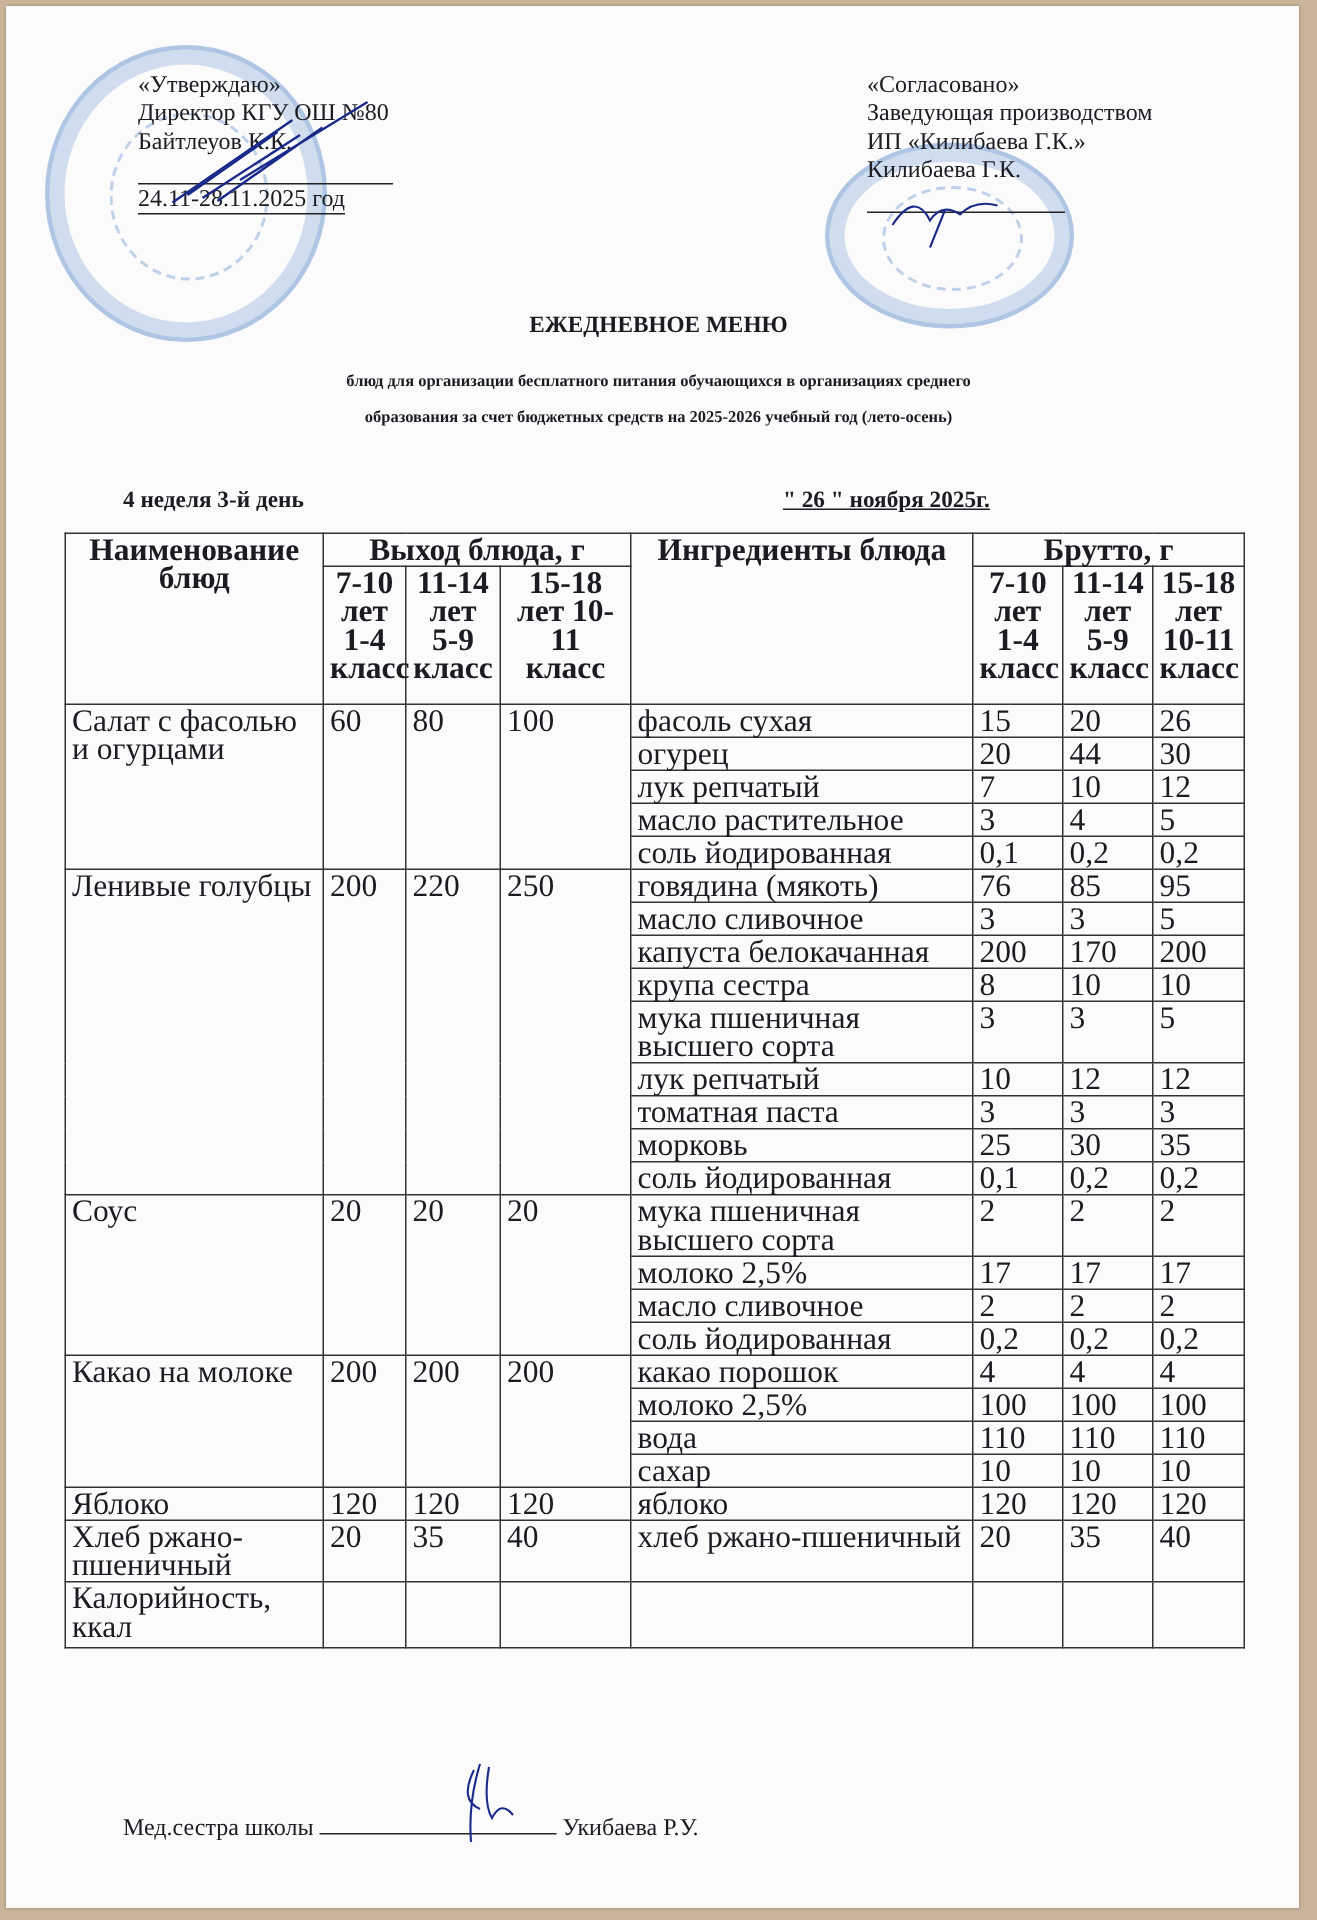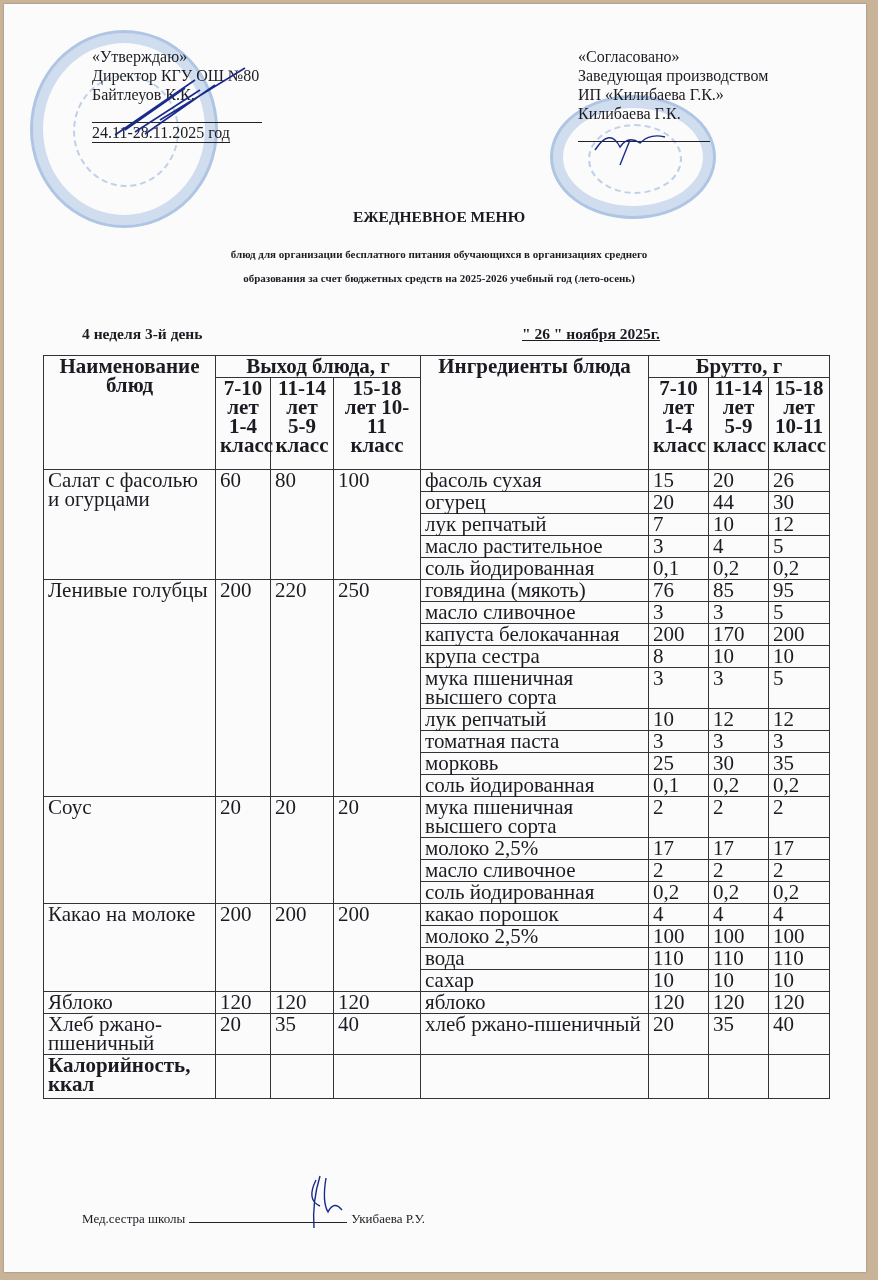--- a/index.html
+++ b/index.html
@@ -35,23 +35,23 @@
   .subtitle { position: absolute; left: 0; width: 878px; top: 242px; text-align: center; font-weight: bold; font-size: 11px; line-height: 24px; }
   .week { position: absolute; left: 82px; top: 325px; font-weight: bold; font-size: 15.5px; }
   .date { position: absolute; left: 522px; top: 325px; font-weight: bold; font-size: 15.5px; text-decoration: underline; }
   table.menu {
     position: absolute; left: 43px; top: 355px; width: 786px;
     border-collapse: collapse; font-size: 21px; table-layout: fixed;
   }
   table.menu td, table.menu th { border: 1px solid #333; padding: 1px 4px; vertical-align: top; line-height: 19px; }
   table.menu th { font-weight: bold; text-align: center; }
   .sub th { line-height: 19px; padding-top: 2px; margin-top: 12px; }
-  .foot { position: absolute; left: 82px; top: 1208px; font-size: 13px; }
+  .foot { position: absolute; left: 82px; top: 1208px; font-size: 16px; }
   .foot .line { display: inline-block; width: 158px; border-bottom: 1px solid #222; height: 14px; margin: 0 4px; }
-  .bold { font-weight: bold; }
+  .bold { font-weight: normal; }
 </style>
 </head>
 <body>
 
 <div class="paper"></div>
 
 <div class="stamp stamp-left"></div>
 <div class="stamp stamp-right"></div>
 
 <div class="block approve">

